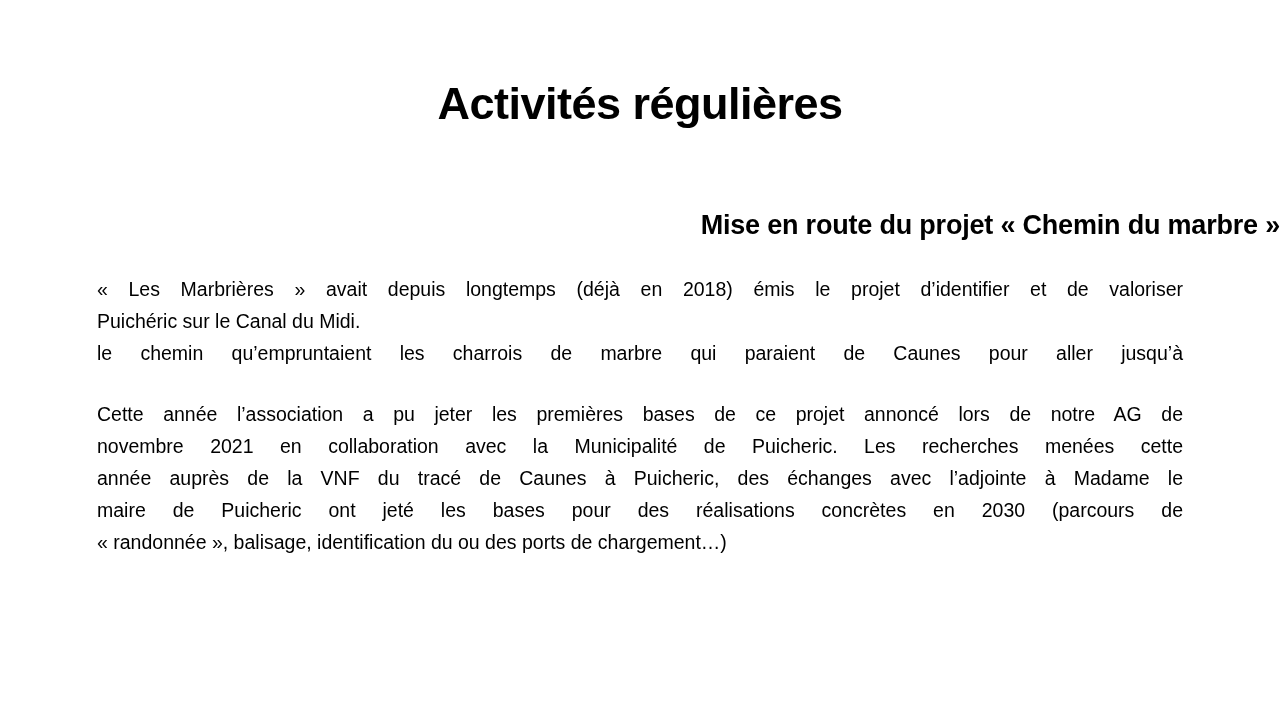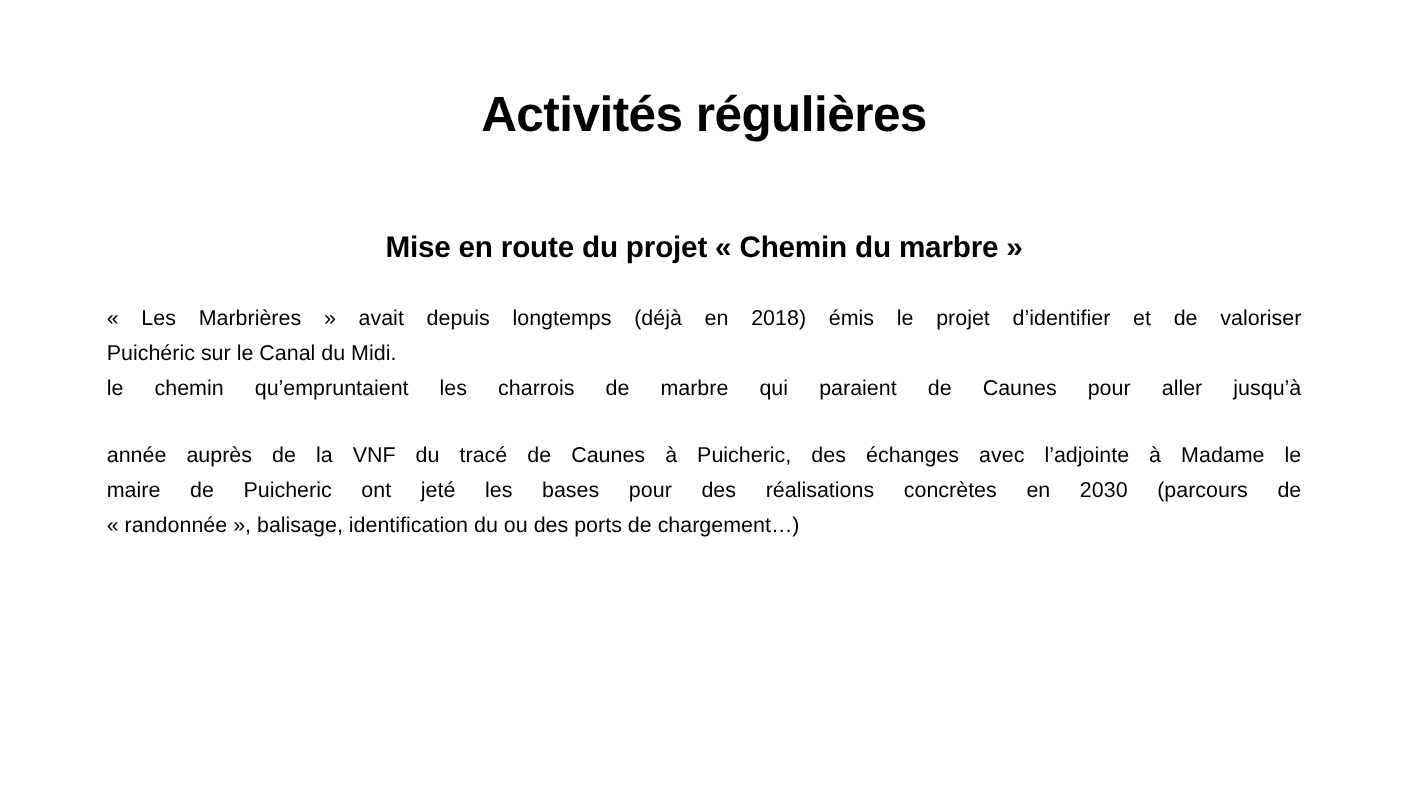--- a/index.html
+++ b/index.html
@@ -31,21 +31,21 @@
     line-height: 56px;
     font-weight: 700;
     letter-spacing: -0.5px;
   }
   .subtitle {
     position: absolute;
     top: 208px;
     left: 0;
     width: 100%;
     margin: 0;
-    text-align: center;
+    text-align: right;
     font-size: 27px;
     line-height: 34px;
     font-weight: 700;
     letter-spacing: -0.2px;
   }
   .body-text {
     position: absolute;
     left: 97px;
     top: 274px;
     width: 1086px;
@@ -76,20 +76,22 @@
 
   <div class="body-text">
 
     <div class="paragraph">
       <div class="line">« Les Marbrières » avait depuis longtemps (déjà en 2018) émis le projet d’identifier et de valoriser</div>
       <div class="line last">Puichéric sur le Canal du Midi.</div>
       <div class="line">le chemin qu’empruntaient les charrois de marbre qui paraient de Caunes pour aller jusqu’à</div>
     </div>
 
     <div class="paragraph">
+      <div class="line">Cette année l’association a pu jeter les premières bases de ce projet annoncé lors de notre AG de</div>
+      <div class="line">novembre 2021 en collaboration avec la Municipalité de Puicheric. Les recherches menées cette</div>
       <div class="line">année auprès de la VNF du tracé de Caunes à Puicheric, des échanges avec l’adjointe à Madame le</div>
       <div class="line">maire de Puicheric ont jeté les bases pour des réalisations concrètes en 2030 (parcours de</div>
       <div class="line last">« randonnée », balisage, identification du ou des ports de chargement…)</div>
     </div>
 
   </div>
 
 </div>
 
 </body></html>

